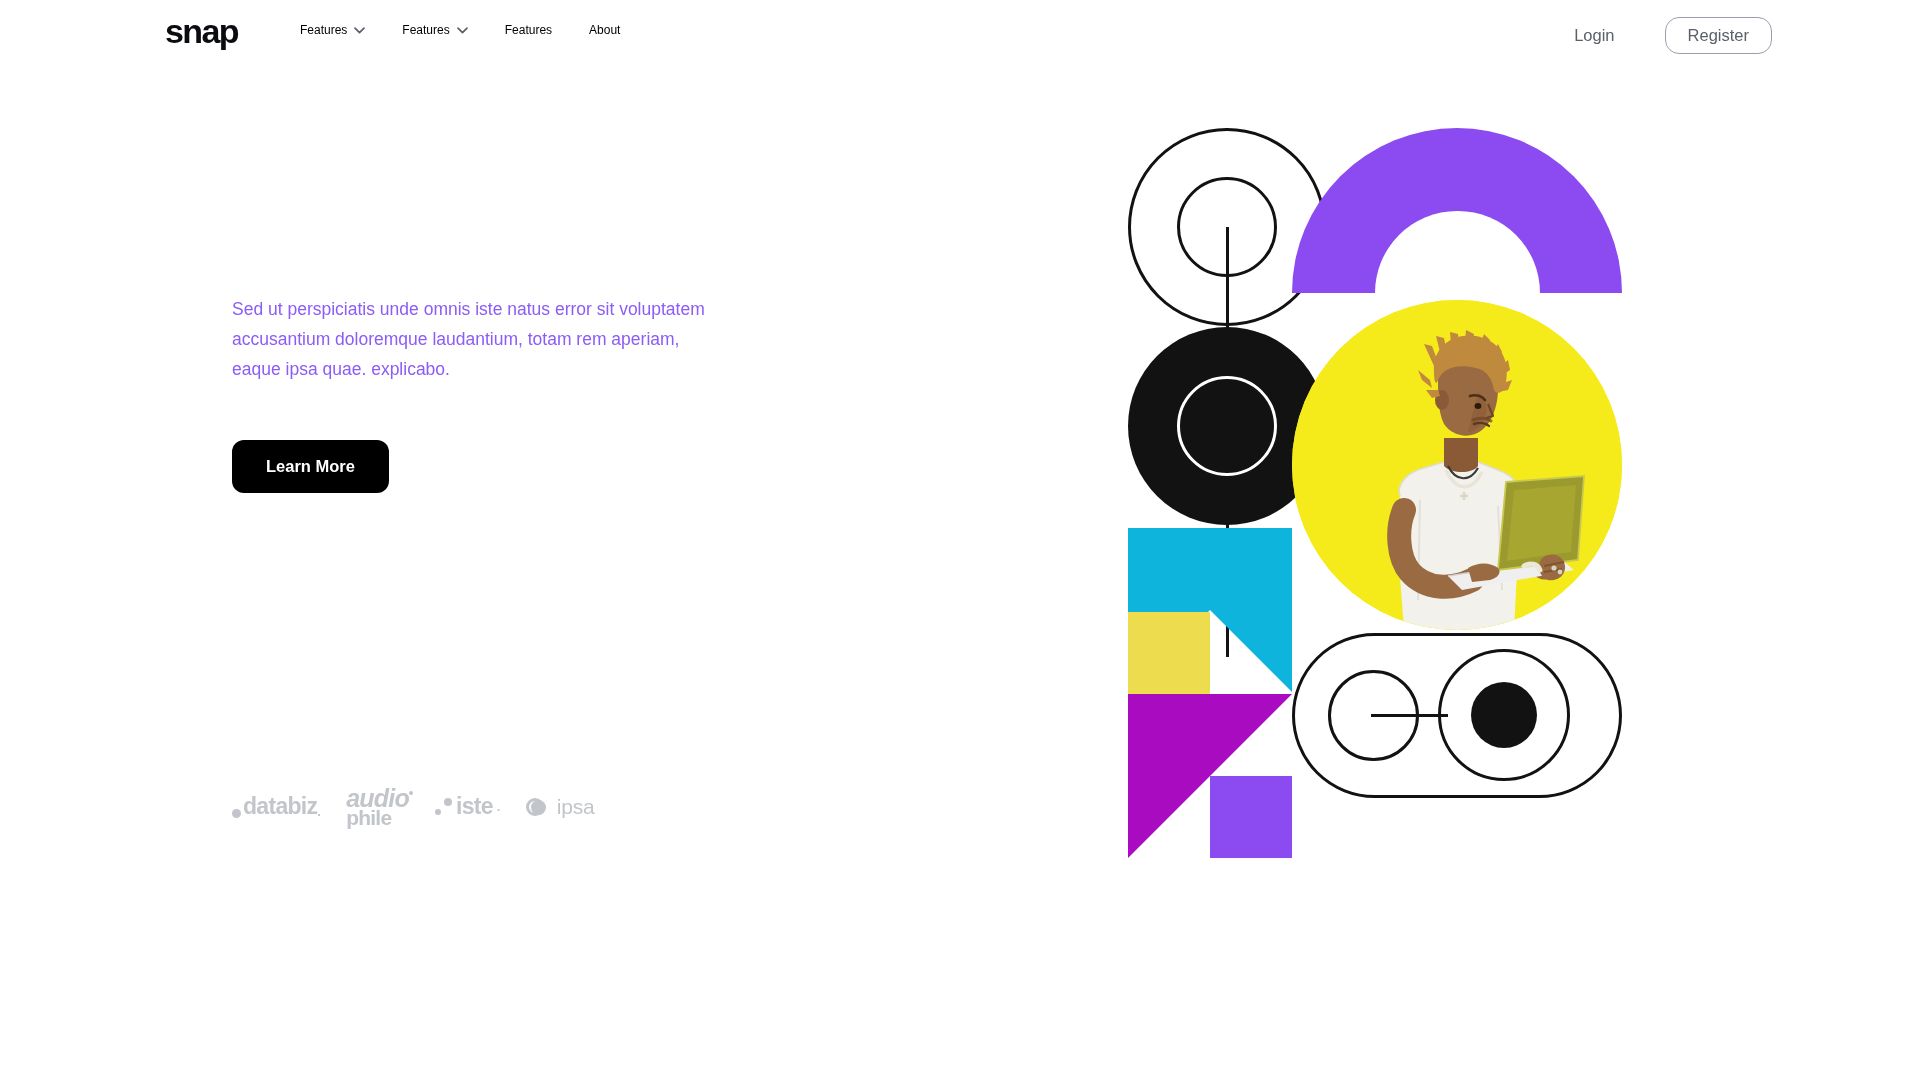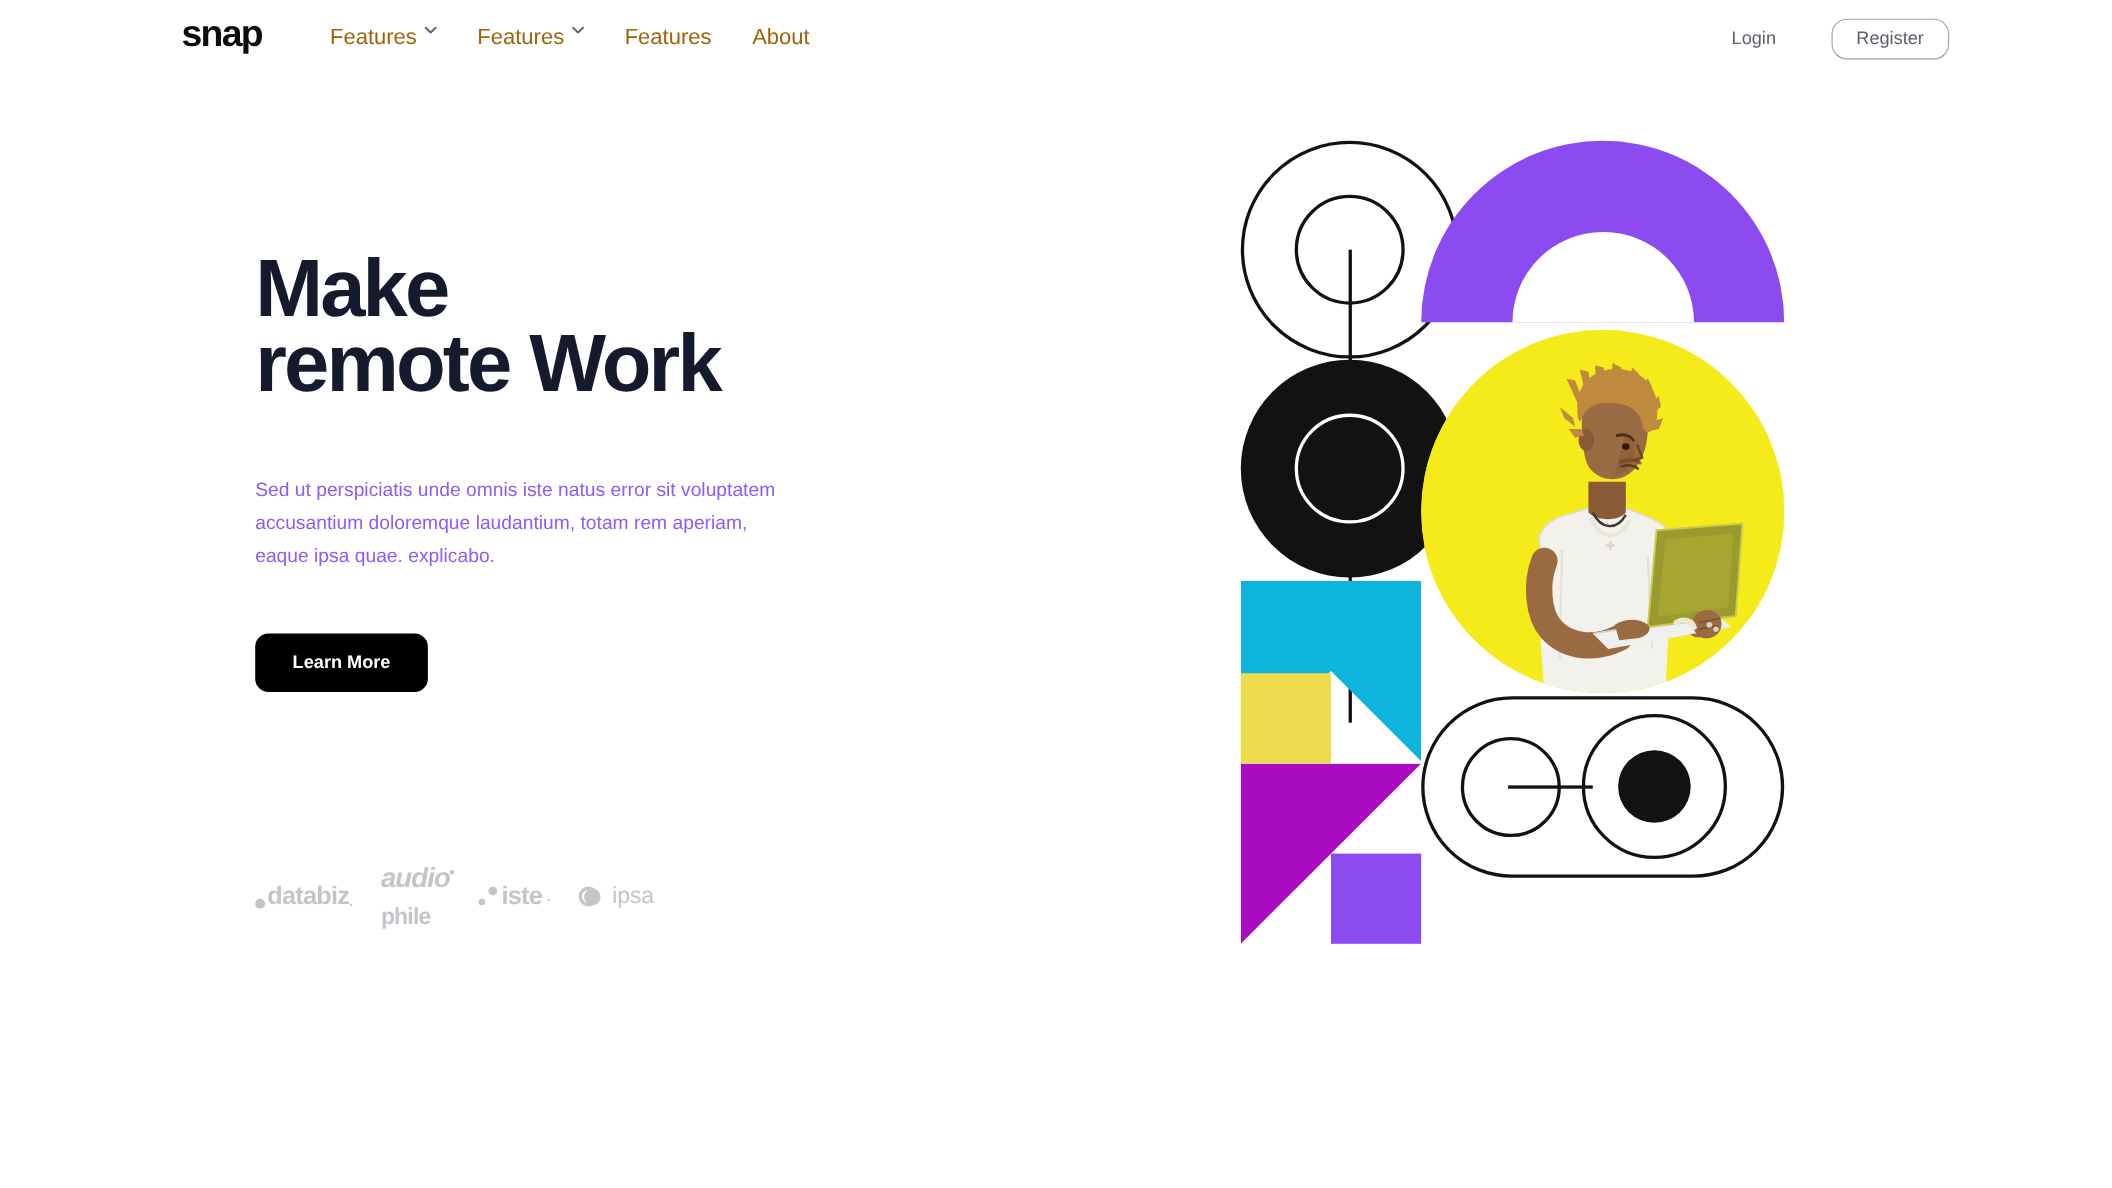--- a/index.html
+++ b/index.html
@@ -22,22 +22,22 @@
   .logo {
     position:absolute; left:165px; top:14px;
     font-size:34px; font-weight:700; letter-spacing:-1.6px;
     color:#0b0c10; line-height:1;
   }
   .nav {
     position:absolute; left:300px; top:24px;
     display:flex; align-items:center; gap:37px;
   }
   .nav-item {
-    display:flex; gap:7px;
-    font-size:20px; color:#a16207; line-height:1; cursor:pointer;
+    display:flex; align-items:center; gap:7px;
+    font-size:12px; color:#000000; line-height:1; cursor:pointer;
   }
   .chev { display:block; width:11px; height:7px; }
   .chev svg { display:block; }
 
   .auth {
     position:absolute; right:148px; top:17px;
     display:flex; align-items:center; gap:48px;
   }
   .login {
     font-size:16.5px; color:#5b6069; cursor:pointer; line-height:1;
@@ -77,21 +77,21 @@
   }
   .client { display:flex; align-items:flex-end; color:#c2c5c9; }
 
   .cl-databiz { font-size:23px; font-weight:700; letter-spacing:-0.7px; line-height:1; }
   .cl-databiz .dot { display:inline-block; width:9px; height:9px; border-radius:50%;
                      background:#c2c5c9; margin-right:2px; vertical-align:2px; }
   .cl-databiz .tick { font-size:13px; vertical-align:8px; }
 
   .cl-audio { line-height:0.82; font-weight:700; letter-spacing:-0.8px; position:relative; }
   .cl-audio .l1 { font-size:25px; display:block;font-style:italic; }
-  .cl-audio .l2 { font-size:21px; display:block;margin-top:16px; }
+  .cl-audio .l2 { font-size:21px; display:block; }
   .cl-audio .pt { position:absolute; right:-4px; top:3px; width:4px; height:4px;
                   border-radius:50%; background:#c2c5c9; }
 
   .cl-meet { font-size:23px; font-weight:700; letter-spacing:-0.7px; line-height:1;
              display:flex; align-items:center; gap:4px; }
   .cl-meet .d1 { width:6px; height:6px; border-radius:50%; background:#c2c5c9; align-self:flex-end;
                  margin-bottom:3px; }
   .cl-meet .d2 { width:8px; height:8px; border-radius:50%; background:#c2c5c9; align-self:flex-start;
                  margin-top:3px; margin-left:-1px; }
   .cl-meet .tick { font-size:13px; vertical-align:8px; }
@@ -239,22 +239,20 @@
     </nav>
 
     <div class="auth">
       <span class="login">Login</span>
       <button class="register">Register</button>
     </div>
 
   </header>
 
   <section class="hero-copy">
-    <h1 class="headline">Make
-remote Work</h1>
     <p class="lede">Sed ut perspiciatis unde omnis iste natus error sit voluptatem accusantium doloremque laudantium, totam rem aperiam, eaque ipsa quae. explicabo.</p>
     <button class="cta">Learn More</button>
   </section>
 
   <div class="clients">
 
     <div class="client cl-databiz">
       <span class="dot"></span>
         <span>databiz</span>
         <span class="tick">.</span>

